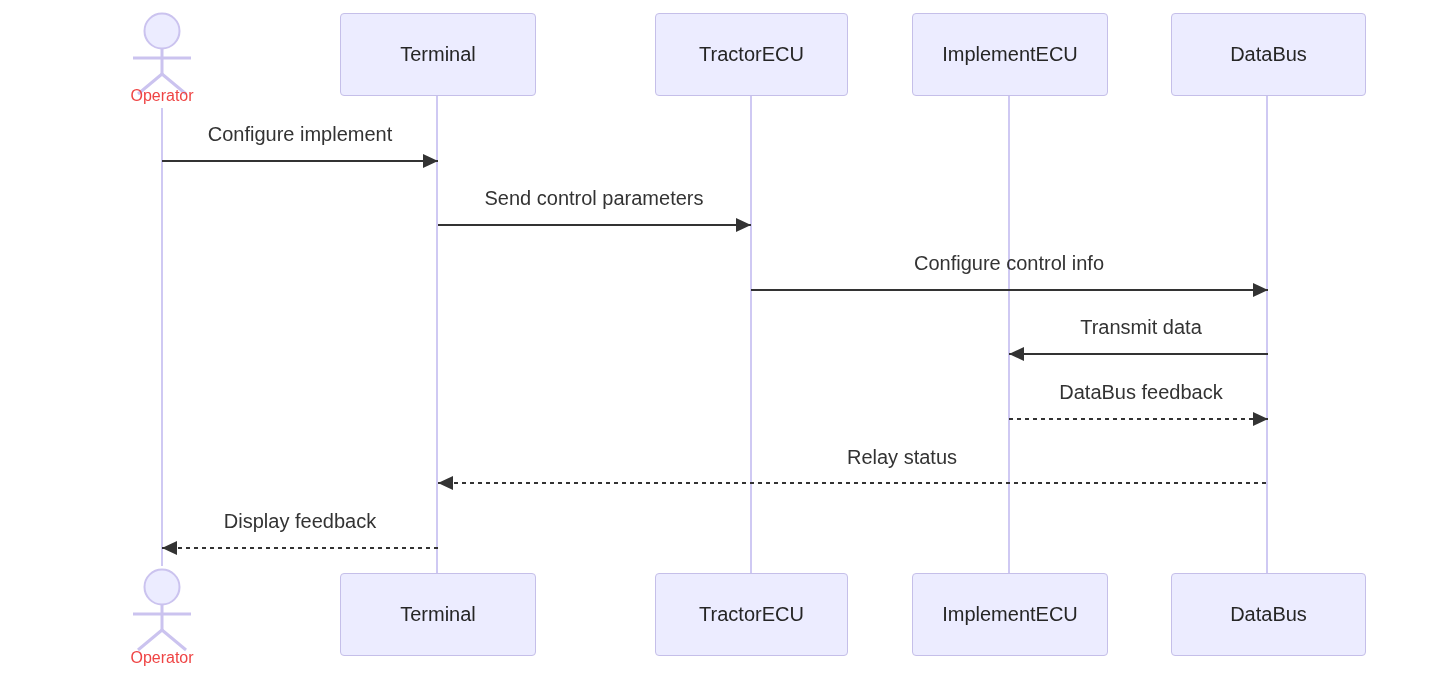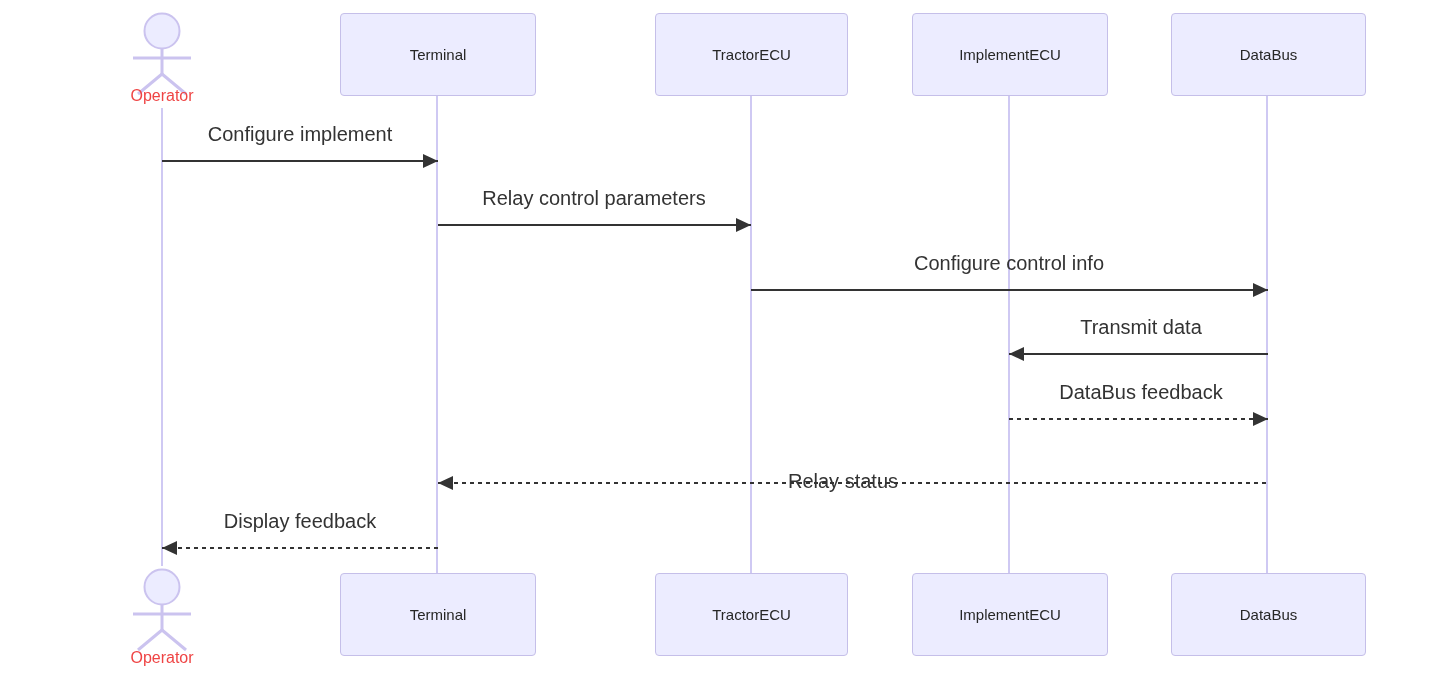--- a/index.html
+++ b/index.html
@@ -24,21 +24,21 @@
   
   .pbox {
     position: absolute;
     height: 83px;
     background: #ececff;
     border: 1px solid #c5bfe9;
     border-radius: 4px;
     display: flex;
     align-items: center;
     justify-content: center;
-    font-size: 15px;
+    font-size: 20px;
     color: #262626;
   }
 
   
   .msg-label {
     position: absolute;
     transform: translateX(-50%);
     font-size: 20px;
     line-height: 20px;
     color: #333333;
@@ -133,21 +133,21 @@
     <span>DataBus</span>
   </div>
 
   <div>
     <div class="msg-label" style="left:300px; top:124px;">Configure implement</div>
     <div class="msg-line" style="left:162px; top:160px; width:276px;"></div>
     <div class="arrowhead right" style="left:423px; top:154px;"></div>
   </div>
 
   <div>
-    <div class="msg-label" style="left:594px; top:188px;">Relay control parameters</div>
+    <div class="msg-label" style="left:594px; top:188px;">Send control parameters</div>
     <div class="msg-line" style="left:438px; top:224px; width:313px;"></div>
     <div class="arrowhead right" style="left:736px; top:218px;"></div>
   </div>
 
   <div>
     <div class="msg-label" style="left:1009px; top:253px;">Configure control info</div>
     <div class="msg-line" style="left:751px; top:289px; width:517px;"></div>
     <div class="arrowhead right" style="left:1253px; top:283px;"></div>
   </div>
 
@@ -157,21 +157,21 @@
     <div class="arrowhead left" style="left:1009px; top:347px;"></div>
   </div>
 
   <div>
     <div class="msg-label" style="left:1141px; top:382px;">DataBus feedback</div>
     <div class="msg-line dashed" style="left:1009px; top:418px; width:259px;"></div>
     <div class="arrowhead right" style="left:1253px; top:412px;"></div>
   </div>
 
   <div>
-    <div class="msg-label" style="left:843px; top:447px;margin-top:24px;">Relay status</div>
+    <div class="msg-label" style="left:902px; top:447px;">Relay status</div>
     <div class="msg-line dashed" style="left:438px; top:482px; width:830px;"></div>
     <div class="arrowhead left" style="left:438px; top:476px;"></div>
   </div>
 
   <div>
     <div class="msg-label" style="left:300px; top:511px;">Display feedback</div>
     <div class="msg-line dashed" style="left:162px; top:547px; width:276px;"></div>
     <div class="arrowhead left" style="left:162px; top:541px;"></div>
   </div>
 

